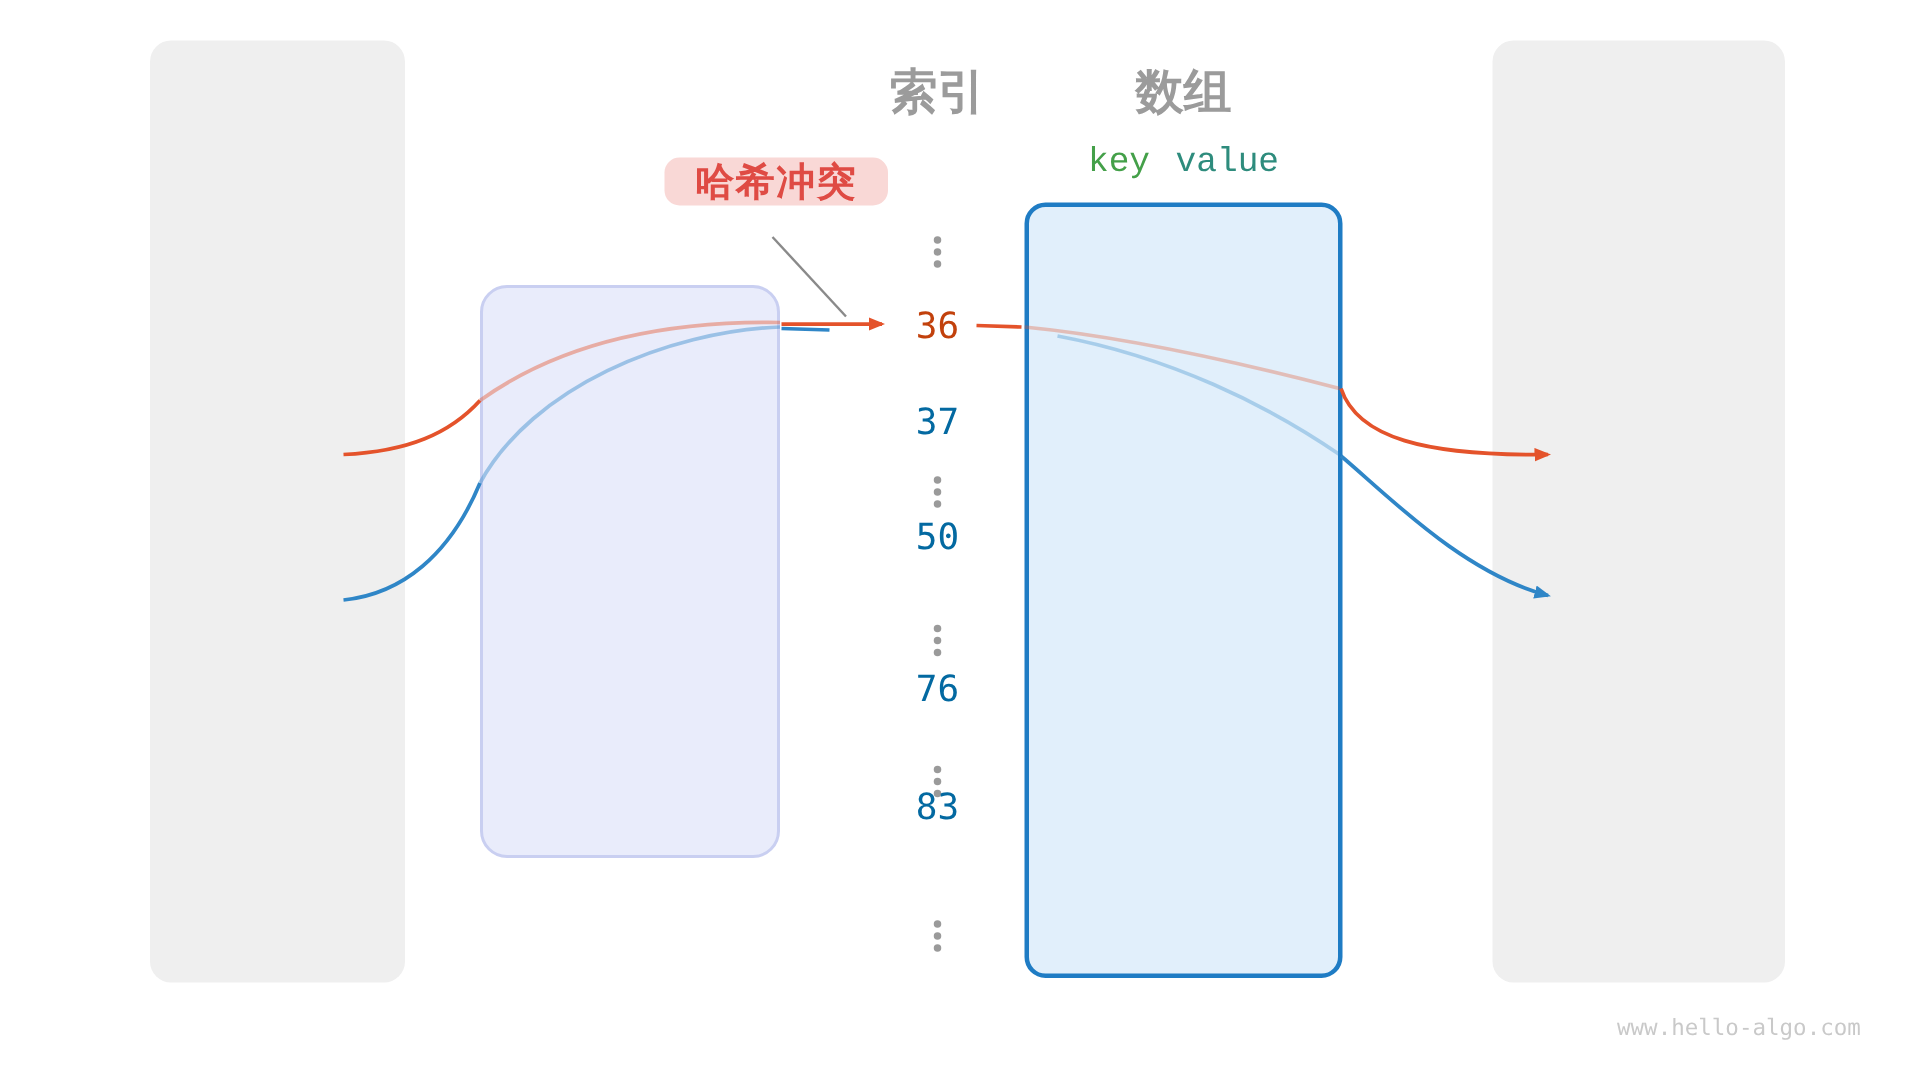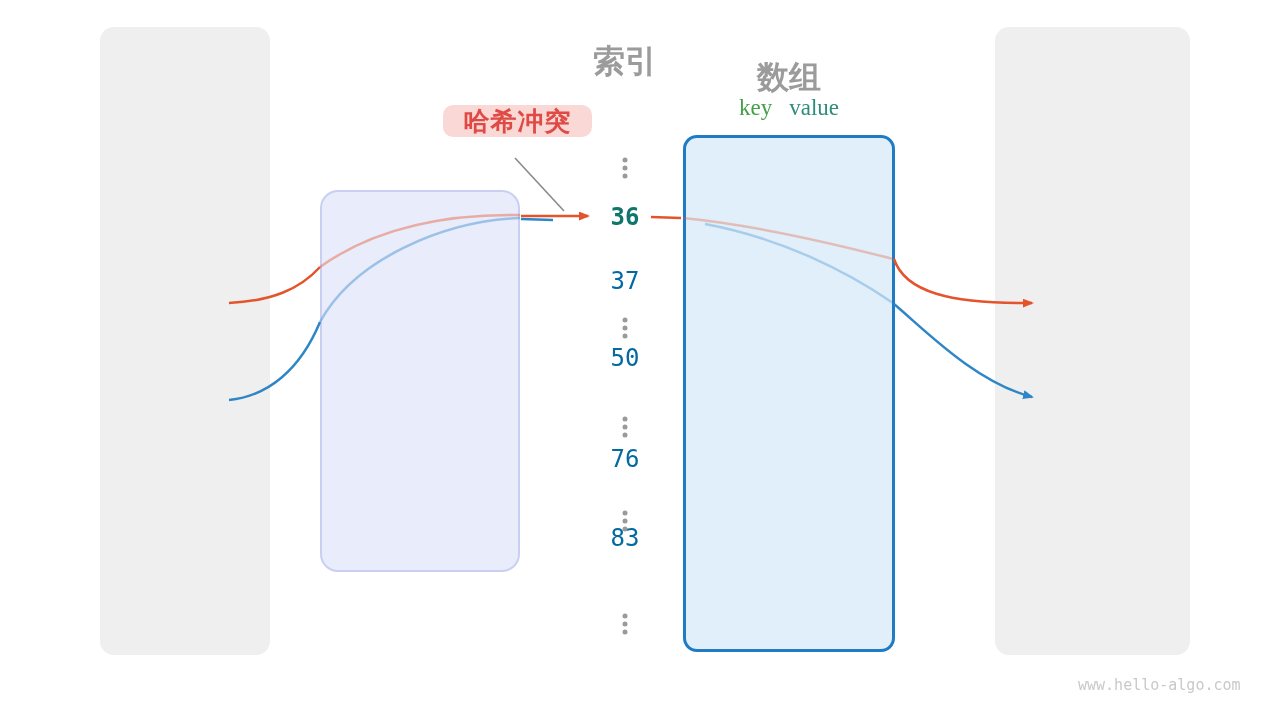--- a/index.html
+++ b/index.html
@@ -24,27 +24,27 @@
   .hash-title{position:absolute;left:420px;top:356px;font-size:28px;font-weight:bold;color:#3a4ec6;white-space:nowrap;}
   .hash-formula{position:absolute;left:420px;top:403px;font-family:"DejaVu Sans Mono","Liberation Mono",monospace;
                 font-size:21px;color:#3a4ec6;white-space:nowrap;}
   
   .collision{position:absolute;left:443px;top:105px;width:149px;height:32px;background:#f9d8d6;
              border-radius:10px;display:flex;align-items:center;justify-content:center;
              color:#df4b44;font-size:26px;font-weight:bold;letter-spacing:1px;}
   
   .col-title{position:absolute;font-weight:bold;font-size:32px;color:#9b9b9b;white-space:nowrap;}
   .kv-header{position:absolute;left:789px;top:108px;transform:translate(-50%,-50%);display:flex;gap:17px;
-             font-family:Liberation Serif, serif;font-size:23px;white-space:nowrap;}
+             font-family:Liberation Mono, monospace;font-size:23px;white-space:nowrap;}
   .kv-header .k{color:#44a049;}
   .kv-header .v{color:#2e8c7d;}
   
   .idx{position:absolute;left:625px;transform:translate(-50%,-50%);
        font-family:"DejaVu Sans Mono","Liberation Mono",monospace;font-size:24px;color:#0369a1;}
-  .idx.strong{color:#0f766e;font-weight:bold;}
+  .idx.strong{color:#c2410c;font-weight:normal;}
   
   .dots{position:absolute;transform:translate(-50%,-50%);display:flex;flex-direction:column;gap:3px;align-items:center;}
   .dots i{width:5px;height:5px;border-radius:50%;background:#9a9a9a;}
   
   .array-box{position:absolute;left:683px;top:135px;width:212px;height:517px;background:#e1effb;
              border:3px solid #1f7cc4;border-radius:14px;box-sizing:border-box;}
   .pair{position:absolute;left:700px;width:176px;height:55px;background:#fdfffd;border:2px solid #7ebb7a;
         border-radius:14px;box-sizing:border-box;display:flex;align-items:center;
         justify-content:space-between;padding:0 5px;}
   .pair .key{width:82px;height:41px;background:#8bc089;border-radius:9px;color:#fff;display:flex;
@@ -80,21 +80,21 @@
     <div class="panel-title" style="left:121px;top:47px;">输入 key</div>
     <div class="chip mono orange" style="left:140px;top:279px;width:90px;height:49px;">20336</div>
     <div class="chip mono blue" style="left:140px;top:375px;width:90px;height:49px;">12836</div>
 
     <div class="hash-title center-xy">哈希函数</div>
     <div class="hash-formula center-xy">key % 100</div>
 
     <div class="collision">哈希冲突</div>
 
     <div class="col-title center-xy" style="left:625px;top:62px;">索引</div>
-    <div class="col-title center-xy" style="left:789px;top:78px;">数组</div>
+    <div class="col-title center-xy" style="left:789px;top:62px;">数组</div>
     <div class="kv-header">
       <span class="k">key</span>
       <span class="v">value</span>
     </div>
 
     <span class="dots" style="left:625px;top:168px;">
         <i></i>
         <i></i>
         <i></i>
       </span>

